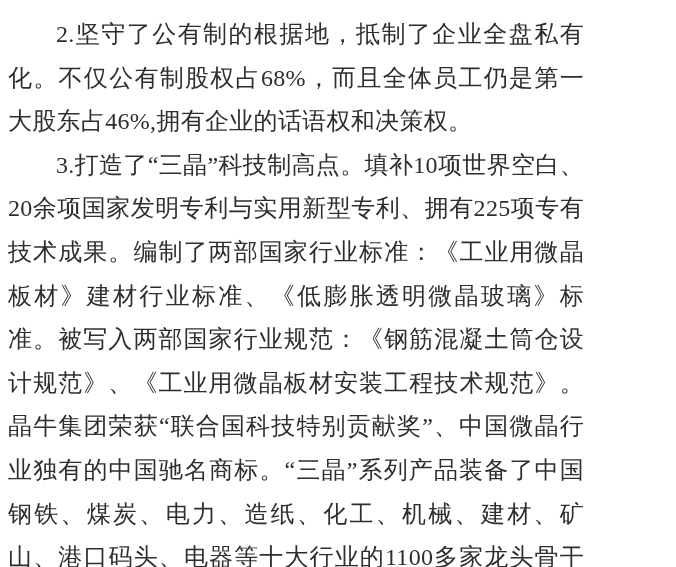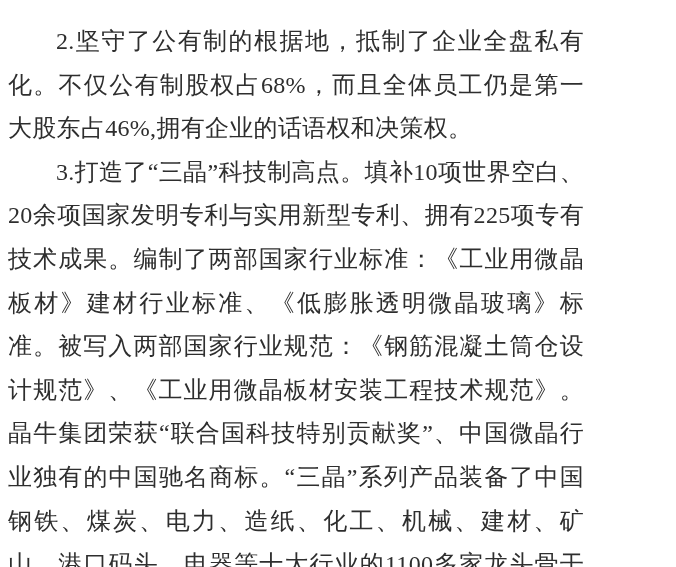--- a/index.html
+++ b/index.html
@@ -5,21 +5,21 @@
   html, body {
     margin: 0;
     padding: 0;
     background: #ffffff;
   }
   .page {
     box-sizing: border-box;
     width: 592px;
     height: 567px;
     background: #ffffff;
-    padding: 20px 8px 0 8px;
+    padding: 13px 8px 0 8px;
     overflow: hidden;
   }
   .paragraph {
     margin: 0;
     padding: 0;
     text-indent: 2em;
     text-align: justify;
     text-justify: inter-ideograph;
     font-family: "Liberation Serif", "DejaVu Serif", serif;
     font-size: 24px;

